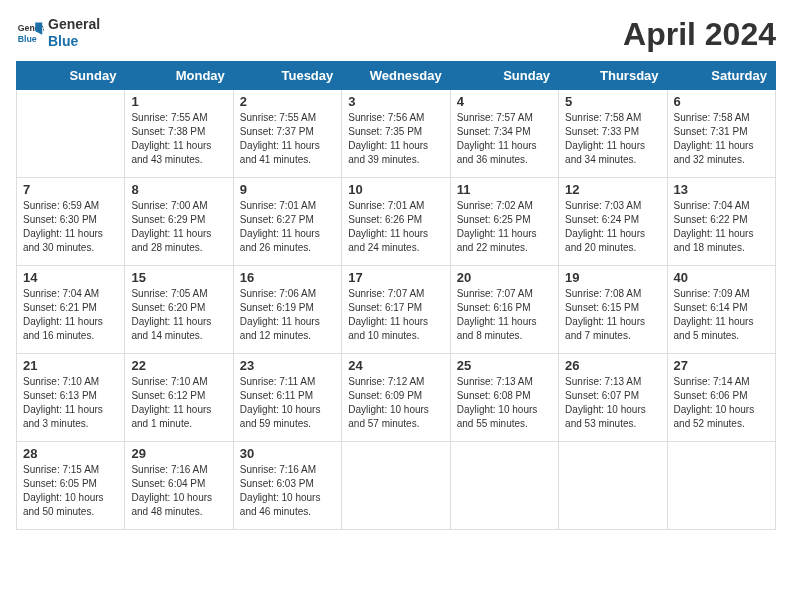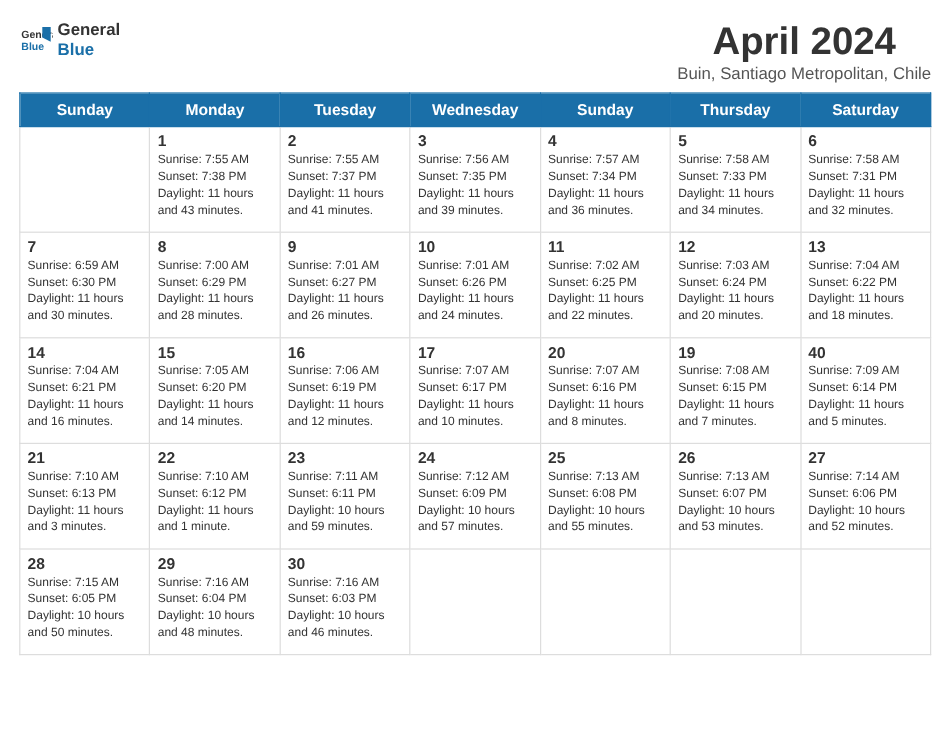--- a/index.html
+++ b/index.html
@@ -19,21 +19,21 @@
     .logo {
       display: flex;
       align-items: center;
       gap: 4px;
     }
     .logo-icon {
       width: 28px;
       height: 28px;
     }
     .title-block {
-      text-align: center;
+      text-align: left;
     }
     .month-year {
       font-size: 32px;
       font-weight: bold;
       color: #333;
     }
     .location {
       font-size: 14px;
       color: #555;
     }
@@ -41,21 +41,21 @@
       width: 100%;
       border-collapse: collapse;
       border: 1px solid #ccc;
     }
     .calendar th {
       background: #1a6fa8;
       color: #fff;
       font-size: 13px;
       font-weight: bold;
       padding: 6px 8px;
-      text-align: center;
+      text-align: right;
       border: 1px solid #1a6fa8;
     }
     .calendar td {
       vertical-align: top;
       border: 1px solid #ddd;
       padding: 4px 6px;
       width: calc(100% / 7);
       min-height: 80px;
       font-size: 10.5px;
       color: #333;
@@ -90,21 +90,20 @@
       <text x="2" y="26" font-size="10" font-weight="bold" fill="#1a6fa8" font-family="Arial">Blue</text>
       <polygon points="22,4 30,4 30,18 22,14" fill="#1a6fa8"></polygon>
     </svg>
     <div>
       <div style="font-size:14px;font-weight:bold;color:#333;line-height:1.2;">General</div>
       <div style="font-size:14px;font-weight:bold;color:#1a6fa8;line-height:1.2;">Blue</div>
     </div>
   </div>
   <div class="title-block">
     <div class="month-year">April 2024</div>
-    <div class="location">Buin, Santiago Metropolitan, Chile</div>
   </div>
 </div>
 
 <table class="calendar">
   <thead>
     <tr>
     <th>Sunday</th>
         <th>Monday</th>
         <th>Tuesday</th>
         <th>Wednesday</th>

